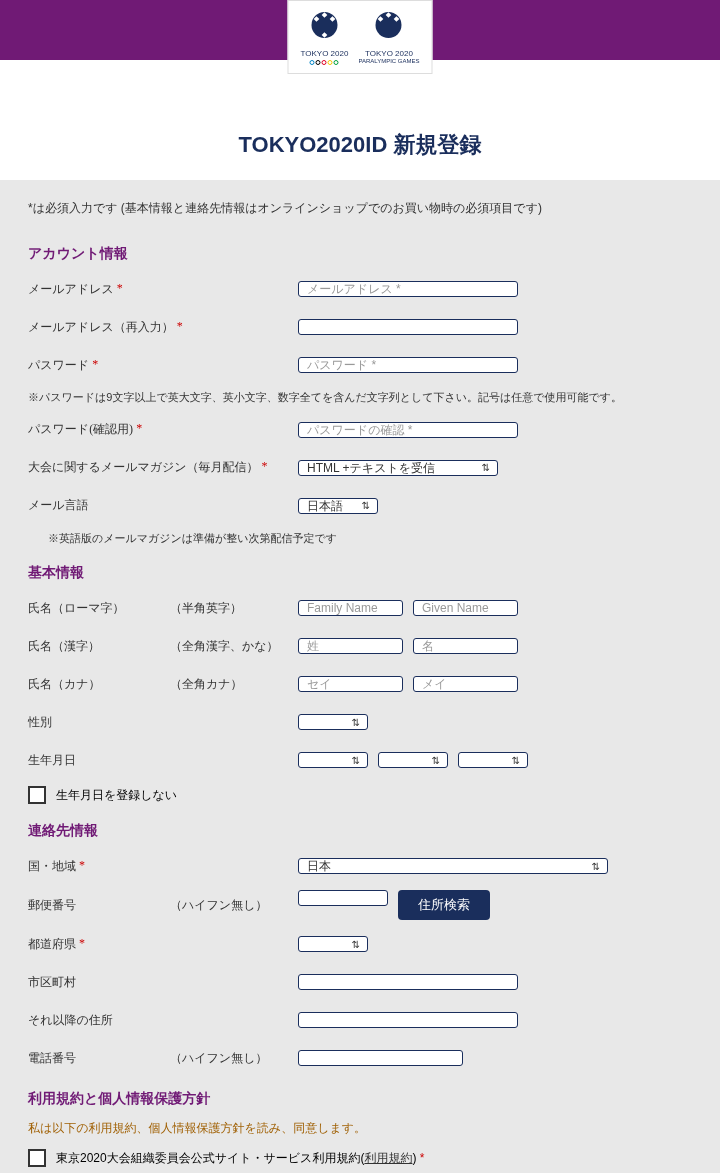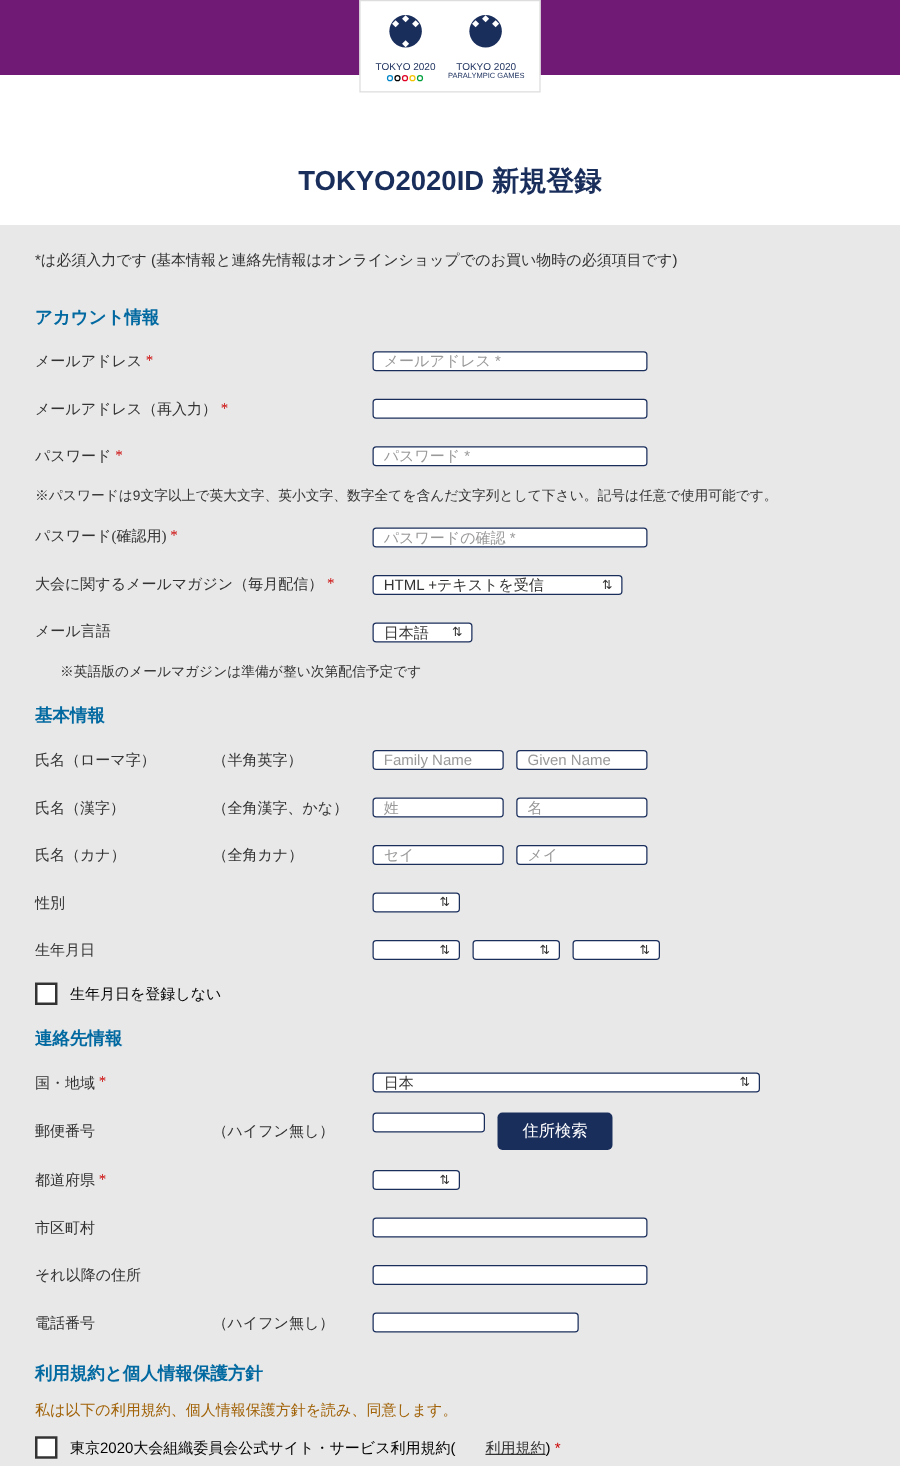--- a/index.html
+++ b/index.html
@@ -6,39 +6,39 @@
 body { font-family: "Hiragino Sans", "Meiryo", sans-serif; background: #fff; width: 720px; }
 .header-band { background: #701a75; height: 60px; position: relative; }
 .logo-container { position: absolute; left: 50%; transform: translateX(-50%); top: 0; background: #fff; border: 1px solid #ddd; padding: 8px 12px; display: flex; gap: 10px; }
 .logo { display: flex; flex-direction: column; align-items: center; font-size: 8px; color: #1a2e5c; }
 .logo-svg { width: 40px; height: 40px; }
 .rings { display: flex; gap: 1px; margin-top: 2px; }
 .ring { width: 5px; height: 5px; border: 1px solid; border-radius: 50%; }
 .page-title { text-align: center; color: #1a2e5c; font-size: 22px; font-weight: bold; margin: 70px 0 20px; }
 .form-wrapper { background: #e8e8e8; padding: 20px 28px 30px; }
 .note { font-size: 12px; color: #333; margin-bottom: 28px; }
-.section-title { color: #0369a1; font-weight: bold; font-size: 14px; margin: 18px 0 12px; }
+.section-title { color: #701a75; font-weight: bold; font-size: 14px; margin: 18px 0 12px; }
 .row { display: flex; align-items: center; margin-bottom: 10px; min-height: 28px; }
 .label-col { width: 270px; font-size: 12px; color: #333; display: flex; font-family: Liberation Serif, serif; }
 .label-main { width: 142px; }
 .label-sub { font-size: 12px; color: #333; }
 .req { color: #c00; }
 .input-col { flex: 1; display: flex; gap: 10px; }
 input[type="text"], input[type="password"], select { height: 16px; border: 1px solid #1a2e5c; border-radius: 3px; padding: 0 8px; font-size: 12px; background: #fff; color: #333; }
 input::placeholder { color: #999; }
 .wide { width: 220px; }
 .half { width: 105px; flex: 1; max-width: 105px; }
 .sel-wrap { position: relative; display: inline-flex; align-items: center; }
 .sel-wrap select { appearance: none; padding-right: 24px; }
 .sel-caret { position: absolute; right: 8px; pointer-events: none; font-size: 10px; color: #333; }
 .helper { font-size: 11px; color: #333; margin: 4px 0 10px; line-height: 1.5; }
 .checkbox-row { display: flex; align-items: center; gap: 10px; margin: 12px 0; font-size: 12px; }
 .checkbox { width: 18px; height: 18px; border: 2px solid #333; background: #fff; cursor: pointer; flex-shrink: 0; }
 .btn-primary { background: #1a2e5c; color: #fff; border: none; border-radius: 4px; padding: 6px 20px; font-size: 13px; cursor: pointer; }
-.link { text-decoration: underline; color: #333; margin-left: 24px; }
+.link { text-decoration: underline; color: #333; }
 .sel-small { width: 70px; }
 .sel-med { width: 200px; }
 .sel-country { width: 310px; }
 .postal { width: 90px; }
 .terms-desc { font-size: 12px; color: #a16207; margin-bottom: 12px; }
 </style>
 </head>
 <body>
 
 <div class="header-band">

